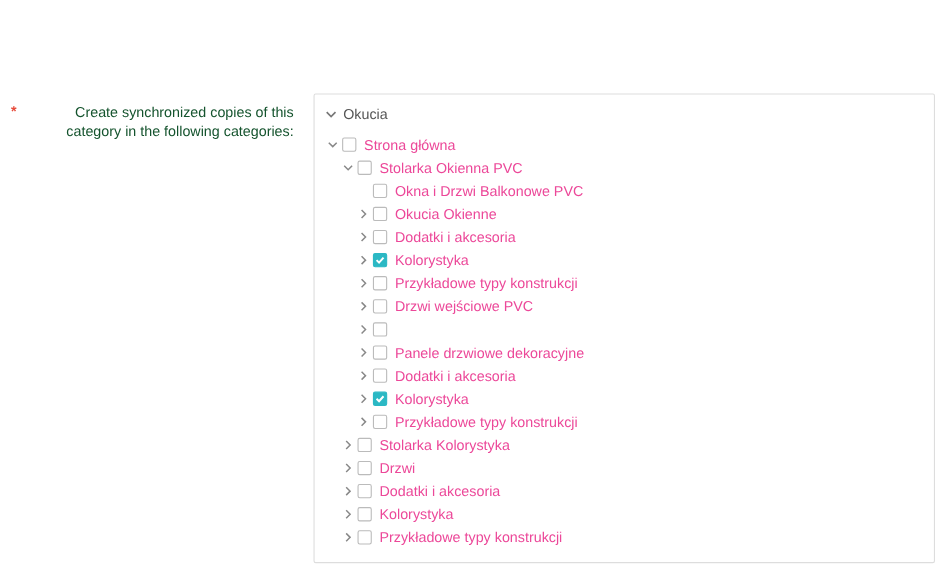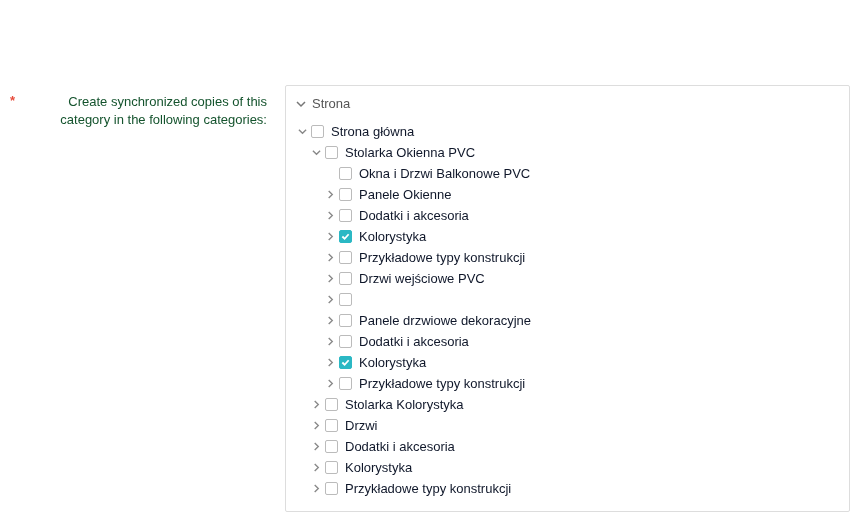--- a/index.html
+++ b/index.html
@@ -93,21 +93,21 @@
     background: #fff;
     flex-shrink: 0;
   }
   .chk.checked {
     background: #2bb8c4;
     border-color: #2bb8c4;
   }
   .chk.checked svg { display: block; }
   .chk svg { display: none; }
   .node-label {
-    color: #0f172a;
+    color: #ec4899;
     cursor: pointer;
   }
   .children {
     padding-left: 14px;
   }
 </style>
 </head>
 <body>
 
 <div class="container">
@@ -118,21 +118,21 @@
     </div>
   </div>
 
   <div class="tree-col">
     <div class="expand-row">
       <span class="expand-icon">
         <svg width="10" height="10" viewBox="0 0 10 10">
             <path d="M1 3 L5 7 L9 3" stroke="#777" stroke-width="1.5" fill="none"></path>
           </svg>
       </span>
-      <span>Strona</span>
+      <span>Okucia</span>
     </div>
     <div class="tree" id="tree-root">
         <div class="node">
           <div class="node-row">
             <span class="caret">
               <svg width="9" height="9" viewBox="0 0 10 10">
                 <path d="M1 3 L5 7 L9 3" stroke="#888" stroke-width="1.5" fill="none"></path>
               </svg>
             </span>
             <span class="chk"></span>
@@ -162,21 +162,21 @@
                   </div>
                 </div>
                 <div class="node">
                   <div class="node-row">
                     <span class="caret">
                       <svg width="9" height="9" viewBox="0 0 10 10">
                         <path d="M3 1 L7 5 L3 9" stroke="#888" stroke-width="1.5" fill="none"></path>
                       </svg>
                     </span>
                     <span class="chk"></span>
-                    <span class="node-label">Panele Okienne</span>
+                    <span class="node-label">Okucia Okienne</span>
                   </div>
                 </div>
                 <div class="node">
                   <div class="node-row">
                     <span class="caret">
                       <svg width="9" height="9" viewBox="0 0 10 10">
                         <path d="M3 1 L7 5 L3 9" stroke="#888" stroke-width="1.5" fill="none"></path>
                       </svg>
                     </span>
                     <span class="chk"></span>

